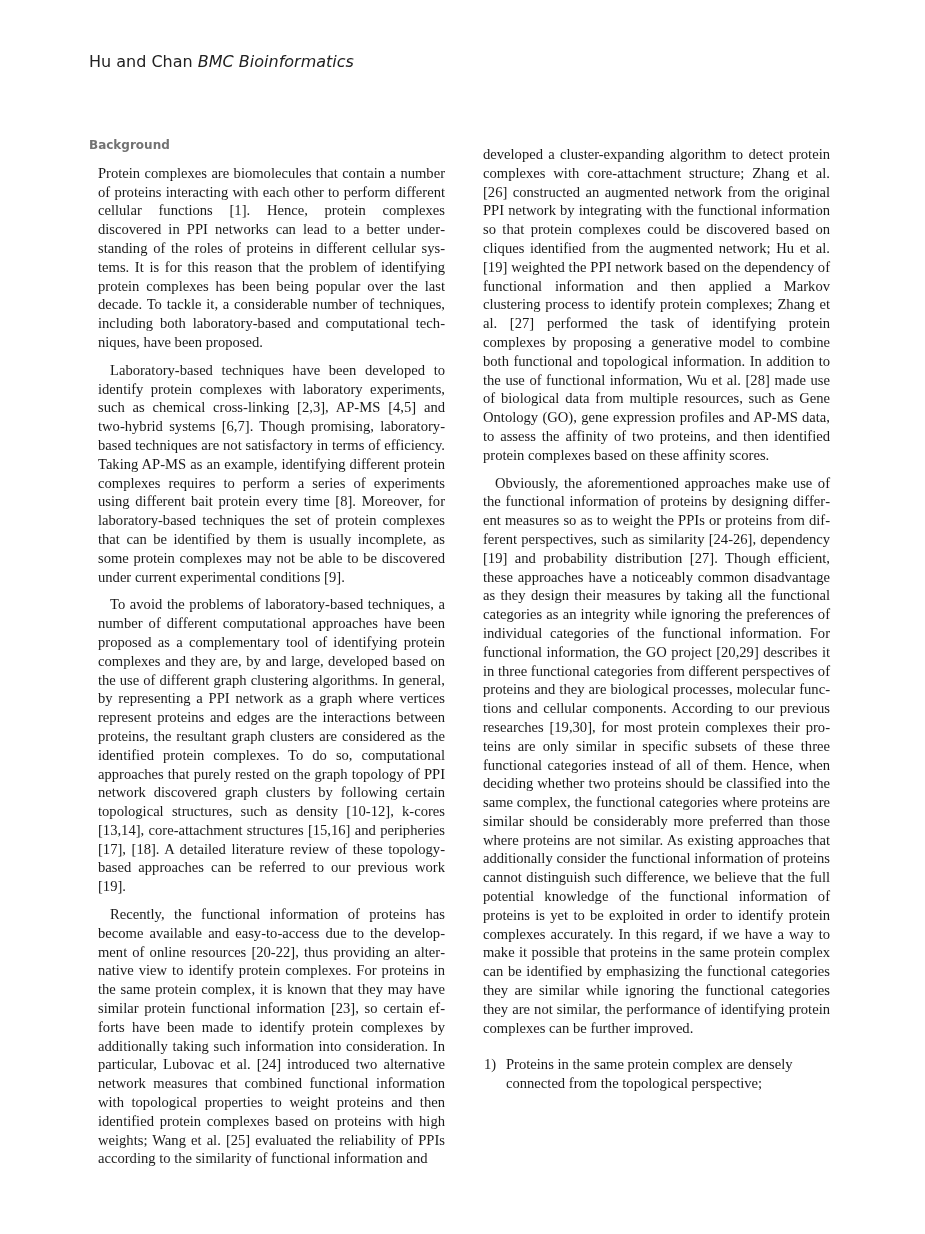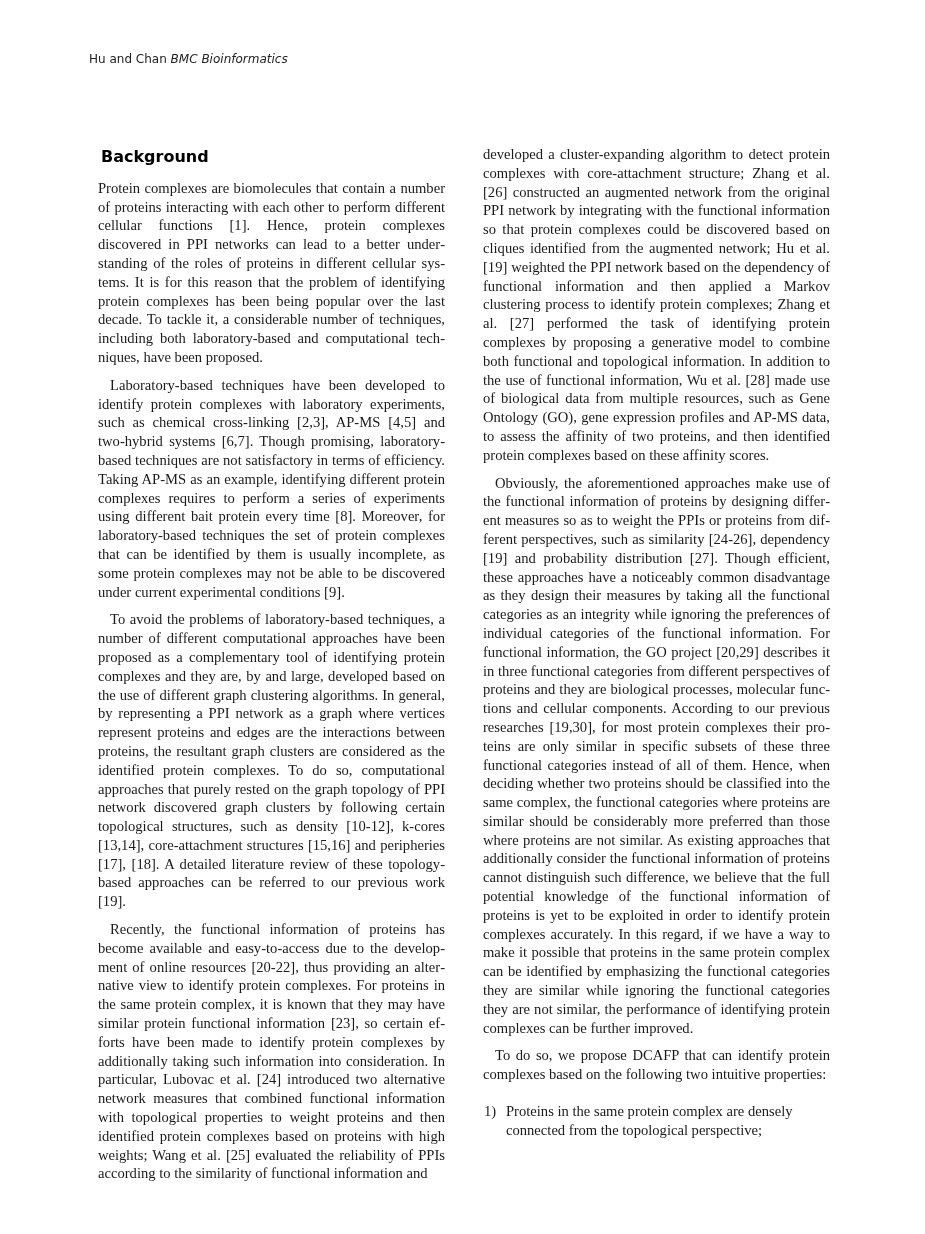--- a/index.html
+++ b/index.html
@@ -12,21 +12,21 @@
       height: 1234px;
       position: relative;
       overflow: hidden;
       color: #1a1a1a;
     }
     .running-header {
       position: absolute;
       left: 89px;
       top: 52px;
       font-family: "DejaVu Sans", sans-serif;
-      font-size: 12px;
+      font-size: 16px;
       color: #222;
       letter-spacing: 0;
     }
     .running-header .journal {
       font-style: italic;
     }
     .column {
       position: absolute;
       top: 136px;
       width: 365px;
@@ -34,24 +34,24 @@
       font-size: 14.6px;
       line-height: 18.8px;
       text-align: justify;
       hyphens: manual;
     }
     .col-left { left: 89px; }
     .col-right { left: 474px; }
     .section-heading {
       font-family: "DejaVu Sans", sans-serif;
       font-weight: bold;
-      font-size: 16px;
+      font-size: 12px;
       line-height: 18.8px;
-      margin: 12px;
-      color: #000000;
+      margin: 0;
+      color: #737373;
     }
     p {
       margin: 9px;
     }
     p.indent {
       text-indent: 12px;
     }
     .list {
       margin: 0;
       padding: 0;
@@ -83,20 +83,19 @@
   <h2 class="section-heading">Background</h2>
   <p>Protein complexes are biomolecules that contain a number of proteins interacting with each other to perform different cellular functions [1]. Hence, protein complexes discovered in PPI networks can lead to a better under­standing of the roles of proteins in different cellular sys­tems. It is for this reason that the problem of identifying protein complexes has been being popular over the last decade. To tackle it, a considerable number of techniques, including both laboratory-based and computational tech­niques, have been proposed.</p>
   <p class="indent">Laboratory-based techniques have been developed to identify protein complexes with laboratory experiments, such as chemical cross-linking [2,3], AP-MS [4,5] and two-hybrid systems [6,7]. Though promising, laboratory-based techniques are not satisfactory in terms of efficiency. Taking AP-MS as an example, identifying differ­ent protein complexes requires to perform a series of experiments using different bait protein every time [8]. Moreover, for laboratory-based techniques the set of protein complexes that can be identified by them is usu­ally incomplete, as some protein complexes may not be able to be discovered under current experimental condi­tions [9].</p>
   <p class="indent">To avoid the problems of laboratory-based techniques, a number of different computational approaches have been proposed as a complementary tool of identifying protein complexes and they are, by and large, developed based on the use of different graph clustering algorithms. In general, by representing a PPI network as a graph where vertices represent proteins and edges are the interactions between proteins, the resultant graph clusters are considered as the identified protein complexes. To do so, computational approaches that purely rested on the graph topology of PPI network discovered graph clusters by following certain topological structures, such as density [10-12], k-cores [13,14], core-attachment structures [15,16] and peripheries [17], [18]. A detailed literature review of these topology-based approaches can be referred to our previous work [19].</p>
   <p class="indent">Recently, the functional information of proteins has become available and easy-to-access due to the develop­ment of online resources [20-22], thus providing an alter­native view to identify protein complexes. For proteins in the same protein complex, it is known that they may have similar protein functional information [23], so certain ef­forts have been made to identify protein complexes by additionally taking such information into consideration. In particular, Lubovac et al. [24] introduced two alternative network measures that combined functional information with topological properties to weight proteins and then identified protein complexes based on proteins with high weights; Wang et al. [25] evaluated the reliability of PPIs according to the similarity of functional information and</p>
 </div>
 
 <div class="column col-right">
   <p>developed a cluster-expanding algorithm to detect protein complexes with core-attachment structure; Zhang et al. [26] constructed an augmented network from the original PPI network by integrating with the functional infor­mation so that protein complexes could be discovered based on cliques identified from the augmented net­work; Hu et al. [19] weighted the PPI network based on the dependency of functional information and then applied a Markov clustering process to identify protein complexes; Zhang et al. [27] performed the task of identi­fying protein complexes by proposing a generative model to combine both functional and topological information. In addition to the use of functional information, Wu et al. [28] made use of biological data from multiple resources, such as Gene Ontology (GO), gene expression profiles and AP-MS data, to assess the affinity of two proteins, and then identified protein complexes based on these affinity scores.</p>
   <p class="indent">Obviously, the aforementioned approaches make use of the functional information of proteins by designing differ­ent measures so as to weight the PPIs or proteins from dif­ferent perspectives, such as similarity [24-26], dependency [19] and probability distribution [27]. Though efficient, these approaches have a noticeably common disadvantage as they design their measures by taking all the functional categories as an integrity while ignoring the preferences of individual categories of the functional information. For functional information, the GO project [20,29] describes it in three functional categories from different perspectives of proteins and they are biological processes, molecular func­tions and cellular components. According to our previous researches [19,30], for most protein complexes their pro­teins are only similar in specific subsets of these three functional categories instead of all of them. Hence, when deciding whether two proteins should be classified into the same complex, the functional categories where pro­teins are similar should be considerably more preferred than those where proteins are not similar. As existing ap­proaches that additionally consider the functional infor­mation of proteins cannot distinguish such difference, we believe that the full potential knowledge of the functional information of proteins is yet to be exploited in order to identify protein complexes accurately. In this regard, if we have a way to make it possible that proteins in the same protein complex can be identified by emphasizing the functional categories they are similar while ignoring the functional categories they are not similar, the per­formance of identifying protein complexes can be fur­ther improved.</p>
-  <p class="indent">To do so, we propose DCAFP that can identify protein complexes based on the following two intuitive properties:</p>
   <ol class="list">
     <li>
       <span class="num">1)</span>
       <span>Proteins in the same protein complex are densely connected from the topological perspective;</span>
     </li>
   </ol>
 </div>
 
 </body></html>

